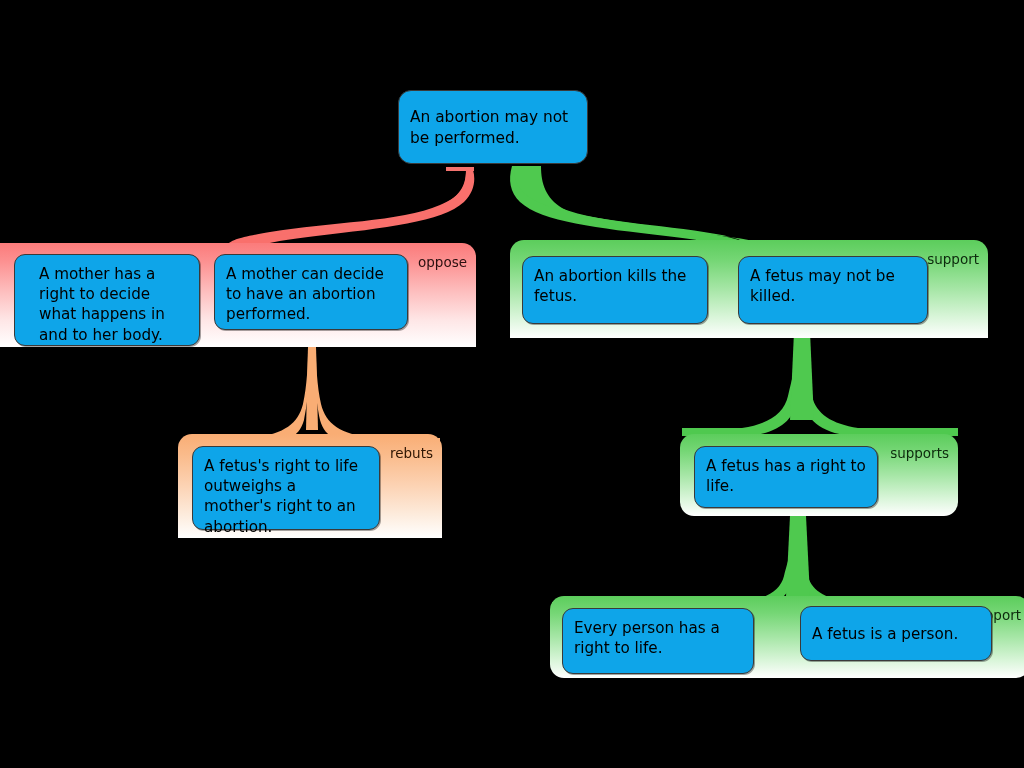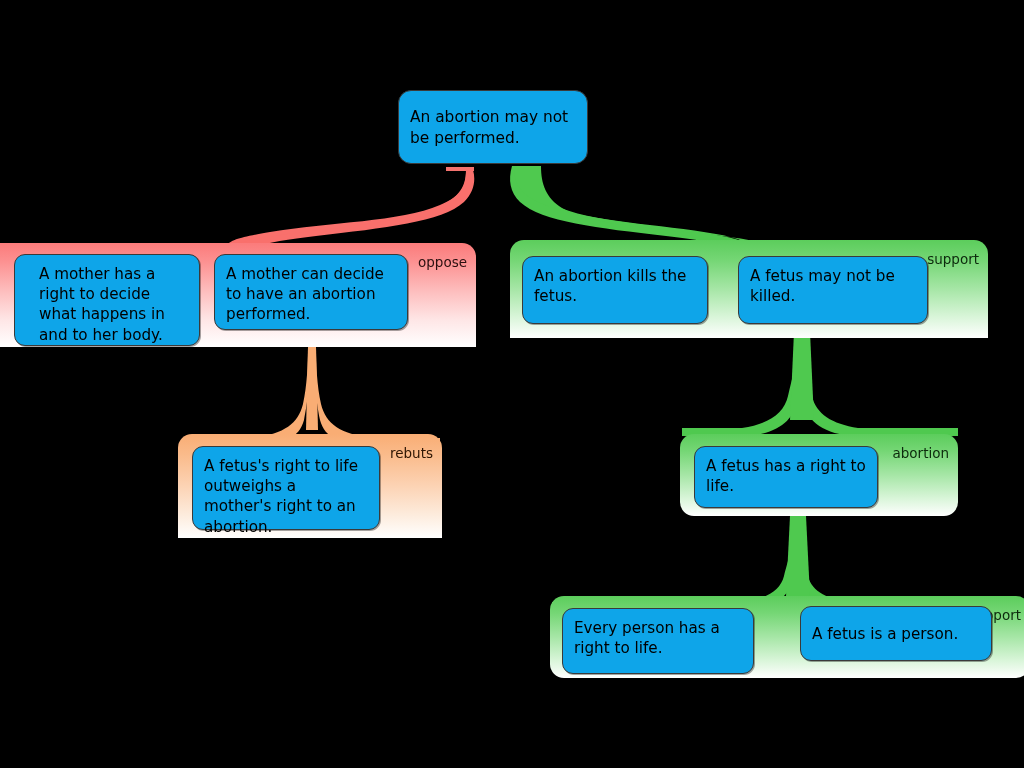--- a/index.html
+++ b/index.html
@@ -224,21 +224,21 @@
   </div>
 
   <div class="group g-rebuts" style="left:178px; top:434px; width:264px; height:104px;">
     <span class="group-label label-orange">rebuts</span>
   </div>
   <div class="card" style="left:192px; top:446px; width:188px; height:84px;">
     <span>A fetus's right to life outweighs a mother's right to an abortion.</span>
   </div>
 
   <div class="group g-supports" style="left:680px; top:434px; width:278px; height:82px;">
-    <span class="group-label label-green">abortion</span>
+    <span class="group-label label-green">supports</span>
   </div>
   <div class="card" style="left:694px; top:446px; width:184px; height:62px;">
     <span>A fetus has a right to life.</span>
   </div>
 
   <div class="group g-support-bottom" style="left:550px; top:596px; width:480px; height:82px;">
     <span class="group-label label-green">support</span>
   </div>
   <div class="card" style="left:562px; top:608px; width:192px; height:66px;">
     <span>Every person has a right to life.</span>

